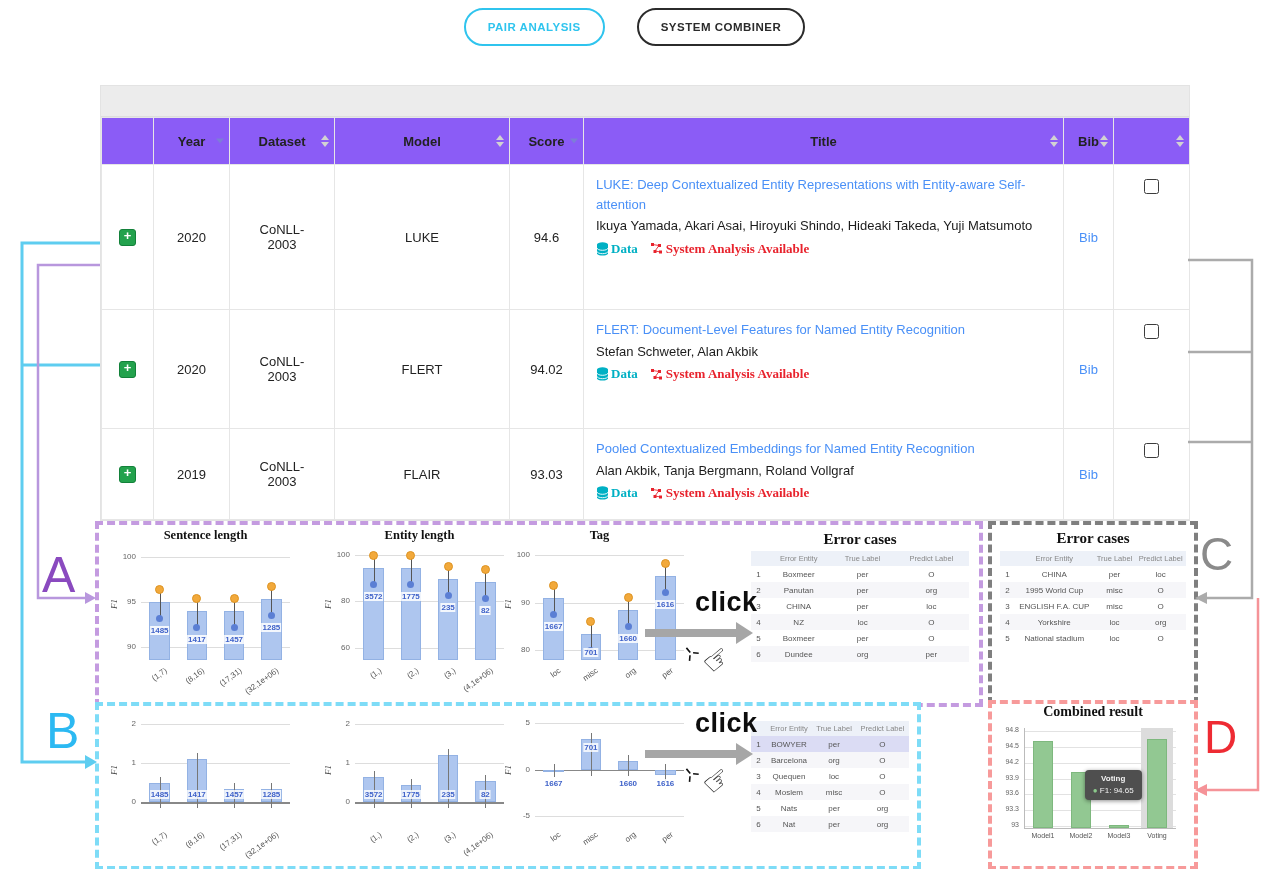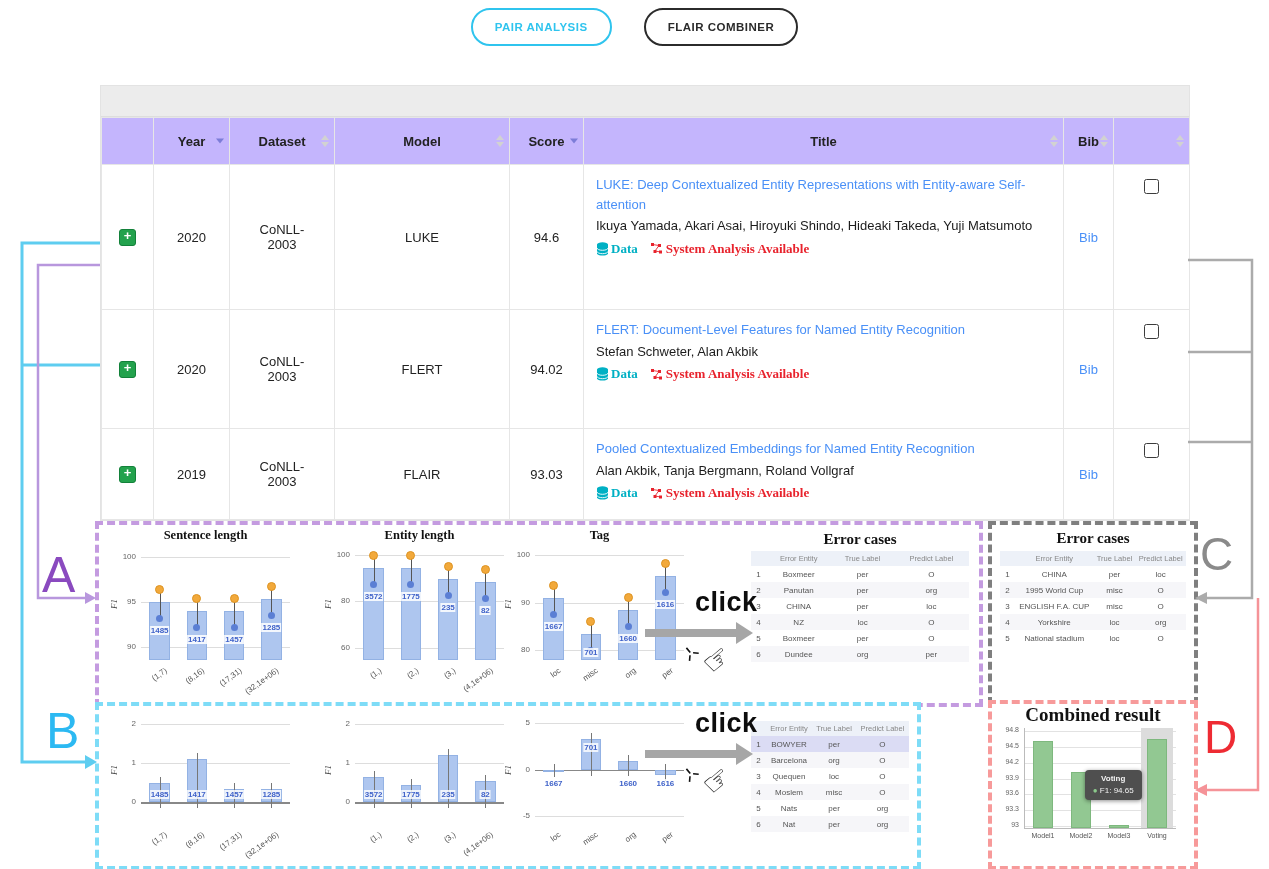--- a/index.html
+++ b/index.html
@@ -12,21 +12,21 @@
   .pill{background:#fff;border:2px solid #888;border-radius:20px;padding:11px 22px;
         font-family:"Liberation Sans",sans-serif;font-size:11.5px;font-weight:bold;letter-spacing:.5px;cursor:pointer}
 
   
   .tablecard{position:absolute;left:100px;top:85px;width:1088px;background:#fff;border:1px solid #e3e3e3;z-index:2}
   .grayband{height:30px;background:#ececec;border-bottom:1px solid #ddd}
   .searchrow{height:42px;display:flex;align-items:center;justify-content:flex-end;gap:7px;
              padding-right:3px;font-size:13.5px;color:#333}
   .searchrow input{width:150px;height:26px;border:1.5px solid #999;border-radius:2px;outline:none;font-size:13px;padding:0 5px}
   table.results{width:100%;border-collapse:collapse;table-layout:fixed}
-  .results th{border:1px solid #e6e6e6;font-size:13px;font-weight:bold;color:#222;height:44px;position:relative;background:#c4b5fd}
+  .results th{border:1px solid #e6e6e6;font-size:13px;font-weight:bold;color:#222;height:44px;position:relative;background:#8b5cf6}
   .results td{border:1px solid #e6e6e6;font-size:13px;color:#222;text-align:center;vertical-align:middle;padding:6px 8px}
   .titlecell{text-align:left !important;vertical-align:top !important;padding:10px 12px !important}
   .paperlink{color:#4a90f7;text-decoration:none;line-height:1.5;display:block;cursor:pointer}
   .authors{line-height:1.5;margin-top:2px;color:#1c1c1c}
   .badges{display:flex;align-items:center;gap:12px;margin-top:5px;
           font-family:"Liberation Serif",serif;font-weight:bold;font-size:13px}
   .databadge{color:#00b0c4;display:inline-flex;align-items:center;gap:2px}
   .sysbadge{color:#e8232d;display:inline-flex;align-items:center;gap:3px}
   .biblink{color:#4a90f7;text-decoration:none;cursor:pointer}
   .plusbtn{width:15px;height:15px;background:#23a24d;border:1px solid #13813a;border-radius:3px;color:#fff;
@@ -94,21 +94,21 @@
     <path d="M1188 260 H1252 V598 H1204" fill="none" stroke="#ababab" stroke-width="2.5"></path>
     <path d="M1188 352 H1252" fill="none" stroke="#ababab" stroke-width="2.5"></path>
     <path d="M1188 442 H1252" fill="none" stroke="#ababab" stroke-width="2.5"></path>
     <polygon points="1195,598 1207,592 1207,604" fill="#ababab"></polygon>
     <path d="M1258 598 V790 H1204" fill="none" stroke="#f59398" stroke-width="2.5"></path>
     <polygon points="1195,790 1207,784 1207,796" fill="#f59398"></polygon>
   </svg>
 
   <div class="pills">
     <button class="pill" style="border-color: rgb(47, 196, 238); color: rgb(47, 196, 238);">PAIR ANALYSIS</button>
-    <button class="pill" style="border-color: rgb(43, 43, 43); color: rgb(43, 43, 43);">FLAIR COMBINER</button>
+    <button class="pill" style="border-color: rgb(43, 43, 43); color: rgb(43, 43, 43);">SYSTEM COMBINER</button>
   </div>
 
   <div class="tablecard">
     <div class="grayband"></div>
     <table class="results">
       <colgroup>
         <col style="width:52px">
           <col style="width:76px">
           <col style="width:105px">
           <col style="width:175px">
@@ -601,21 +601,21 @@
                 <td>loc</td>
                 <td>O</td>
               </tr>
             </tbody>
           </table>
         </div>
     </div>
   </div>
 
   <div class="panel panelD" id="panelD" style="border-color: rgb(247, 154, 154);">
-    <div class="errtitle" style="margin-top:0;font-size:19px">Combined result</div>
+    <div class="errtitle" style="margin-top:0;font-size:14px">Combined result</div>
     <div class="chart chartD">
         <div style="position: absolute; left: 26px; top: 104.404px; width: 152px; height: 1px; background: rgb(226, 226, 226);"></div>
         <div style="position: absolute; left: 0px; top: 99.4043px; width: 21px; text-align: right; font-size: 7px; color: rgb(102, 102, 102);">93</div>
         <div style="position: absolute; left: 26px; top: 88.4468px; width: 152px; height: 1px; background: rgb(226, 226, 226);"></div>
         <div style="position: absolute; left: 0px; top: 83.4468px; width: 21px; text-align: right; font-size: 7px; color: rgb(102, 102, 102);">93.3</div>
         <div style="position: absolute; left: 26px; top: 72.4894px; width: 152px; height: 1px; background: rgb(226, 226, 226);"></div>
         <div style="position: absolute; left: 0px; top: 67.4894px; width: 21px; text-align: right; font-size: 7px; color: rgb(102, 102, 102);">93.6</div>
         <div style="position: absolute; left: 26px; top: 56.5319px; width: 152px; height: 1px; background: rgb(226, 226, 226);"></div>
         <div style="position: absolute; left: 0px; top: 51.5319px; width: 21px; text-align: right; font-size: 7px; color: rgb(102, 102, 102);">93.9</div>
         <div style="position: absolute; left: 26px; top: 40.5745px; width: 152px; height: 1px; background: rgb(226, 226, 226);"></div>

